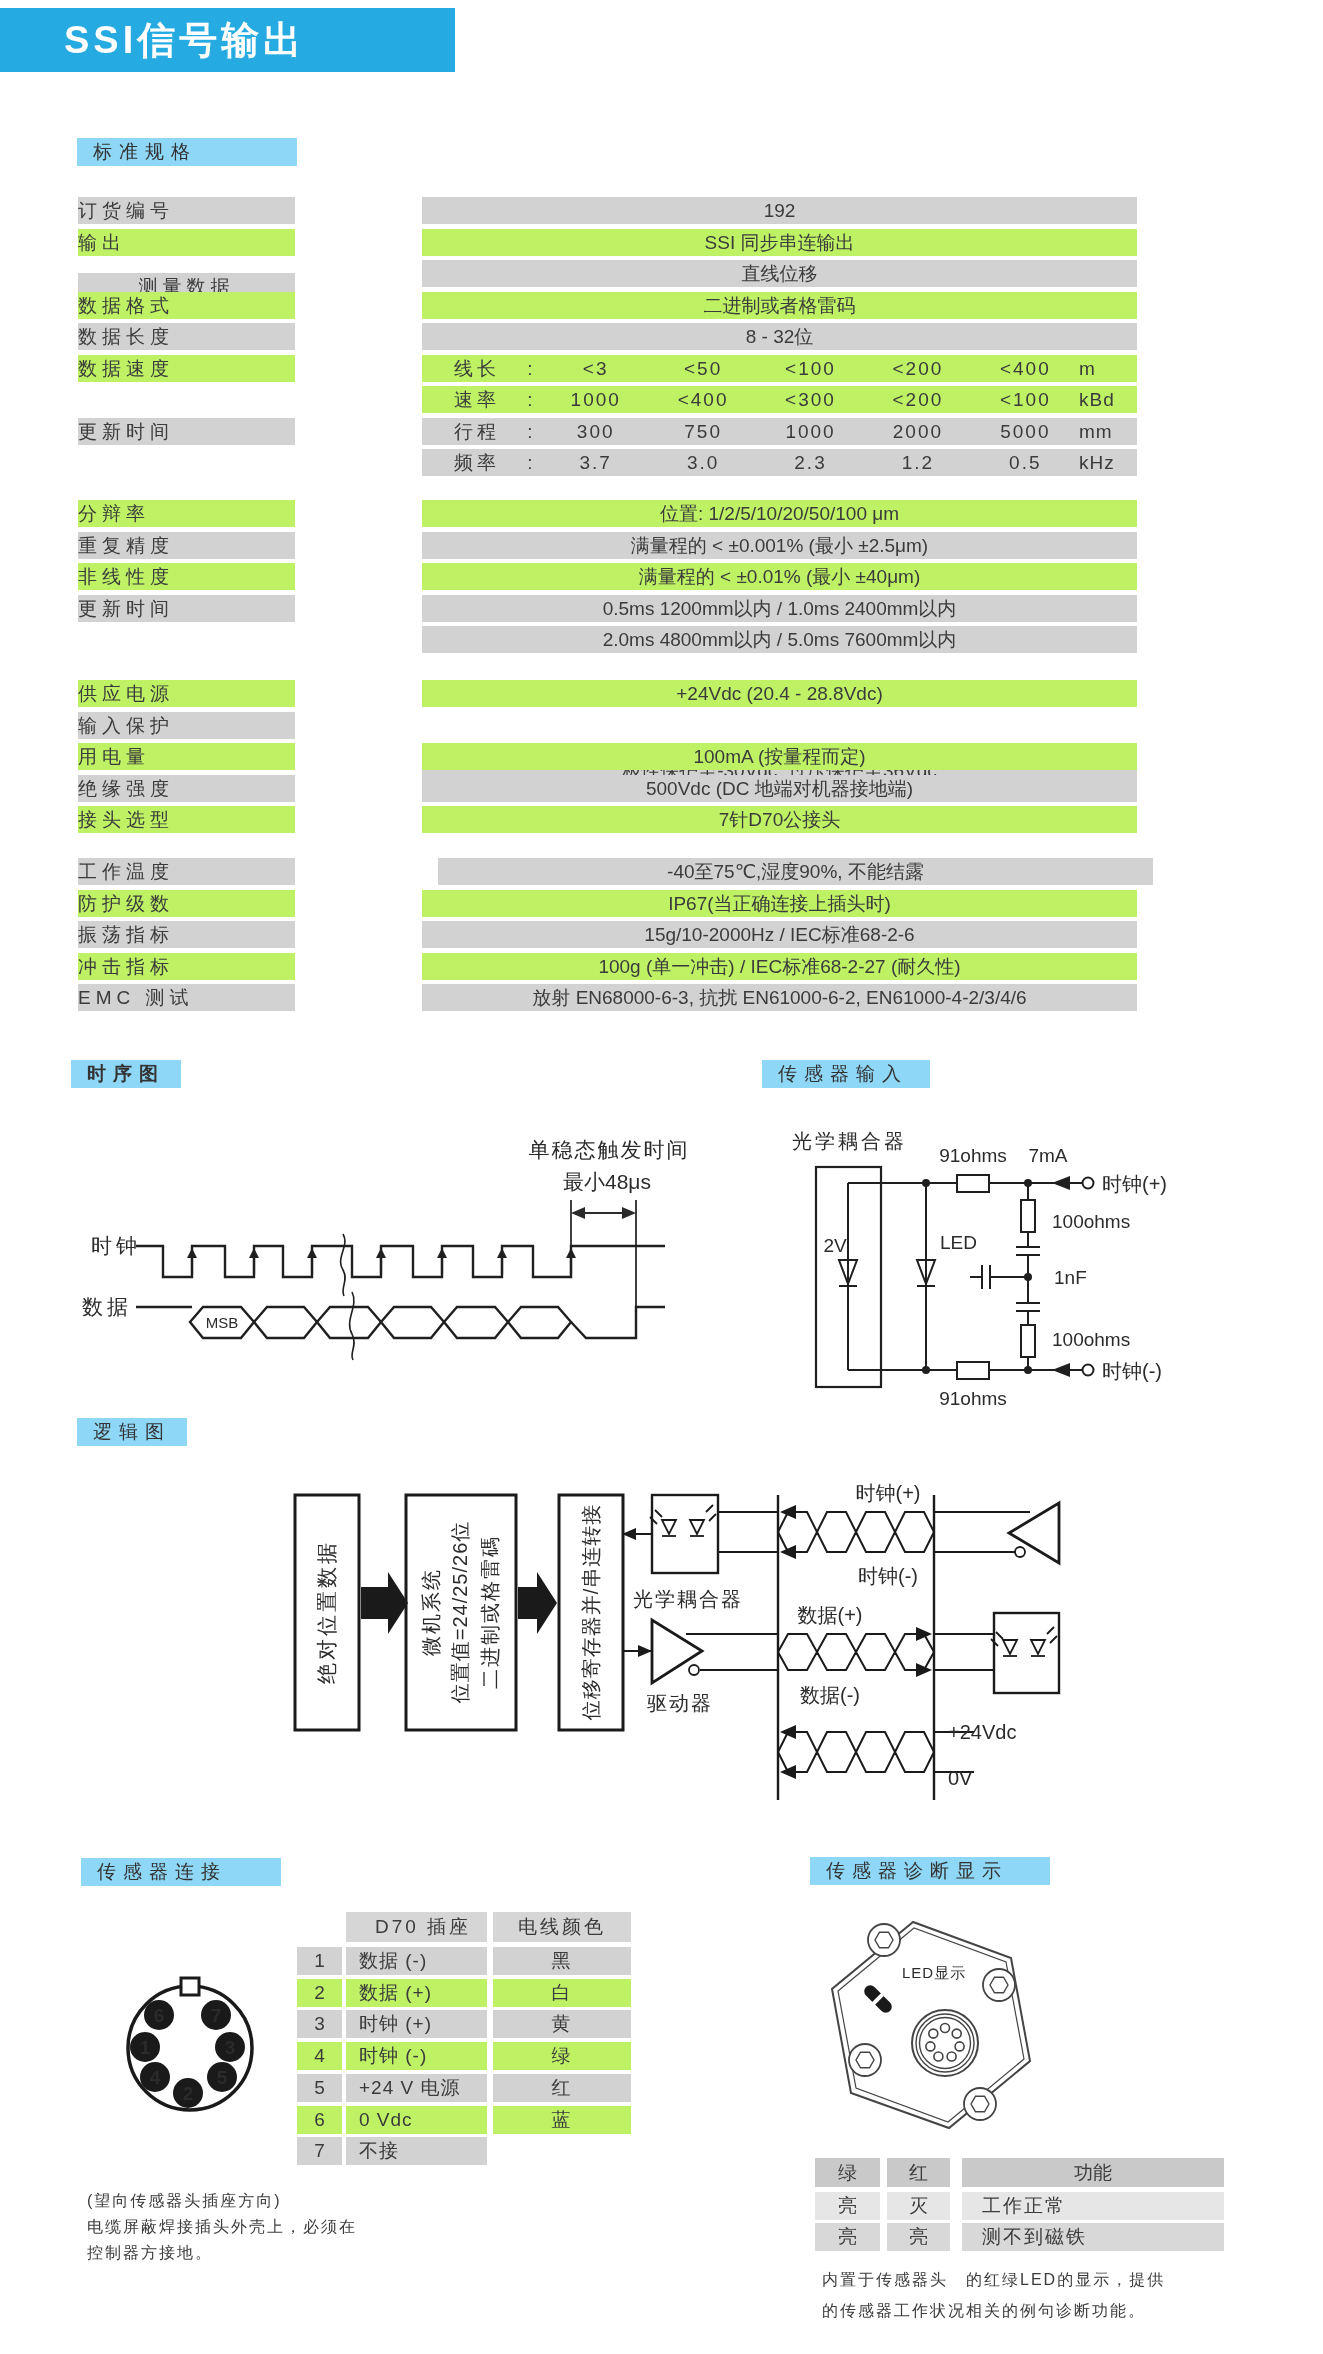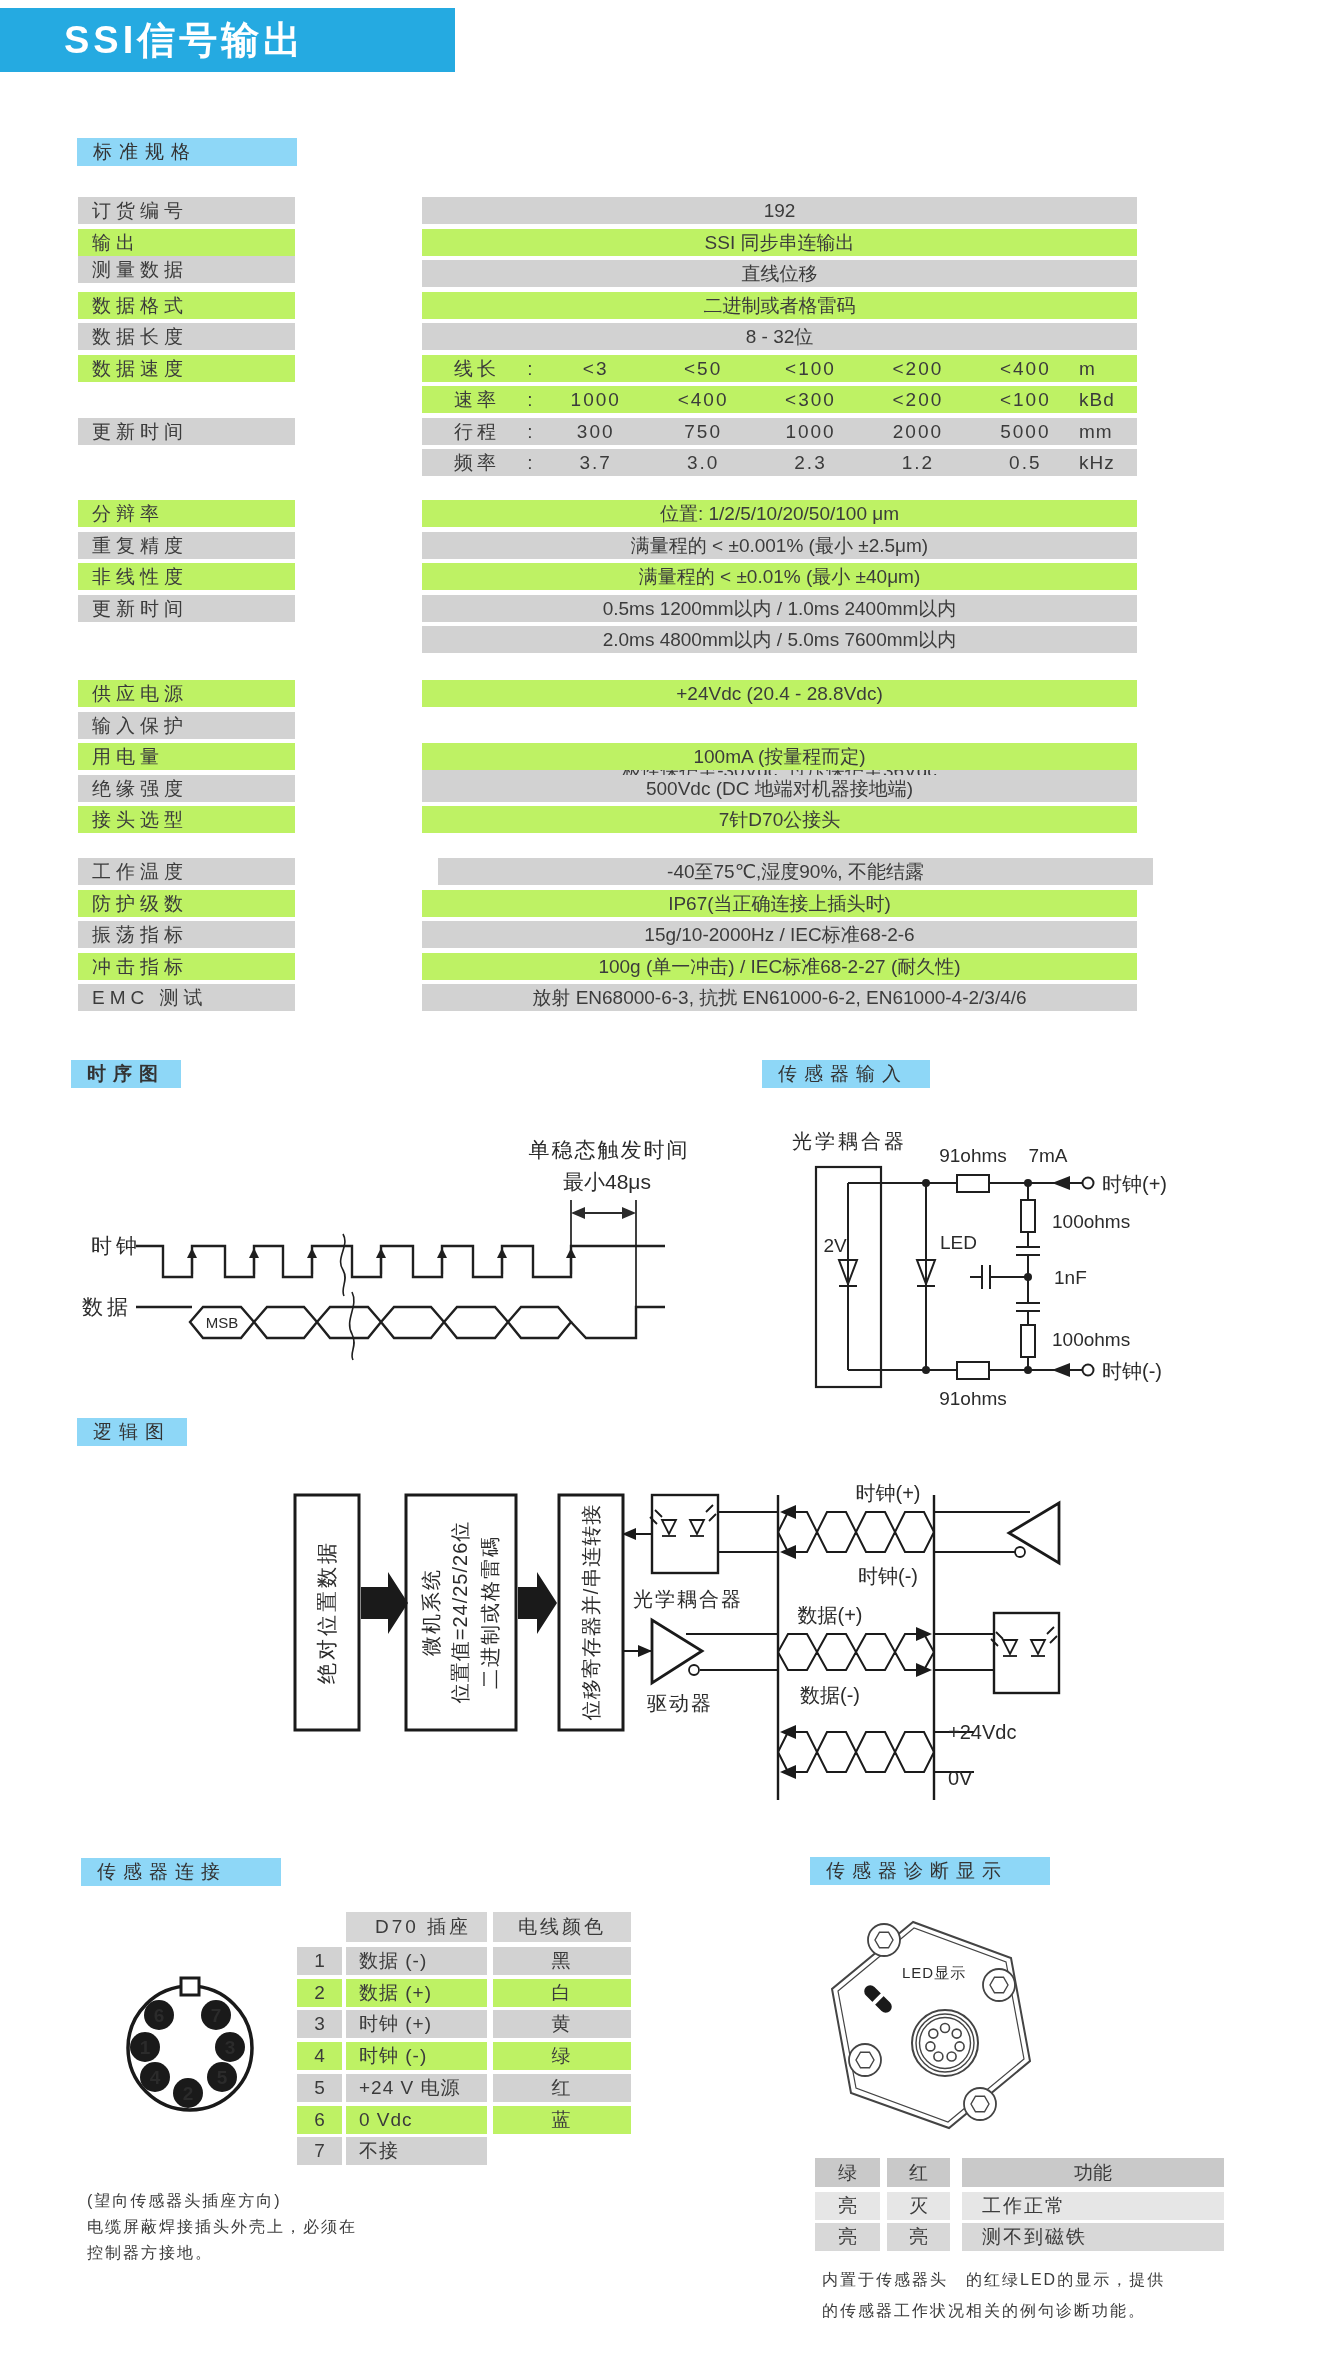--- a/index.html
+++ b/index.html
@@ -8,21 +8,21 @@
   
   .banner{position:absolute;left:0;top:8px;width:455px;height:64px;background:#25aae1;
           color:#fff;font-size:38px;font-weight:bold;letter-spacing:4px;
           line-height:64px;padding-left:64px;box-sizing:border-box;}
   
   .chip{position:absolute;background:#8ed7f7;color:#333;font-size:19px;letter-spacing:7px;
         display:flex;align-items:center;padding-left:16px;box-sizing:border-box;height:28px;}
   
   .sh-d{background:#d2d2d2;} .sh-l{background:#bef264;}
   .cell{position:absolute;height:27px;line-height:27px;font-size:19px;}
-  .cell.label{left:78px;width:217px;padding-left:14px;letter-spacing:5px;box-sizing:border-box;}
+  .cell.label{left:78px;width:217px;letter-spacing:5px;box-sizing:border-box;}
   .cell.value{left:422px;width:715px;text-align:center;}
   .cell.value.cols{display:flex;text-align:left;padding-left:32px;box-sizing:border-box;}
   .c-pre{width:64px;letter-spacing:4px;}
   .c-colon{width:24px;text-align:center;}
   .c-val{flex:1;text-align:center;letter-spacing:2px;}
   .c-unit{width:58px;text-align:left;letter-spacing:1px;}
   
   .cellc{position:absolute;font-size:19px;line-height:28px;height:28px;box-sizing:border-box;}
   .conn-pin{left:297px;width:45px;text-align:center;}
   .conn-sig{left:346px;width:141px;padding-left:13px;letter-spacing:1px;}
@@ -64,21 +64,21 @@
     </div>
   <div class="chip" style="left:810px;top:1857px;width:240px;">
       <span>传感器诊断显示</span>
     </div>
 
   <div id="spec-rows">
       <div class="cell label sh-d" style="top: 197px;">订货编号</div>
       <div class="cell value sh-d" style="top: 197px;">192</div>
       <div class="cell label sh-l" style="top: 228.5px;">输出</div>
       <div class="cell value sh-l" style="top: 228.5px;">SSI 同步串连输出</div>
-      <div class="cell label sh-d" style="top: 256px;">测量数据</div>
+      <div class="cell label sh-d" style="top: 273px; text-align: center;">测量数据</div>
       <div class="cell value sh-d" style="top: 260px;">直线位移</div>
       <div class="cell label sh-l" style="top: 291.5px;">数据格式</div>
       <div class="cell value sh-l" style="top: 291.5px;">二进制或者格雷码</div>
       <div class="cell label sh-d" style="top: 323px;">数据长度</div>
       <div class="cell value sh-d" style="top: 323px;">8 - 32位</div>
       <div class="cell label sh-l" style="top: 354.5px;">数据速度</div>
       <div class="cell value sh-l cols" style="top: 354.5px;">
         <span class="c-pre">线长</span>
         <span class="c-colon">:</span>
         <span class="c-val">&lt;3</span>

